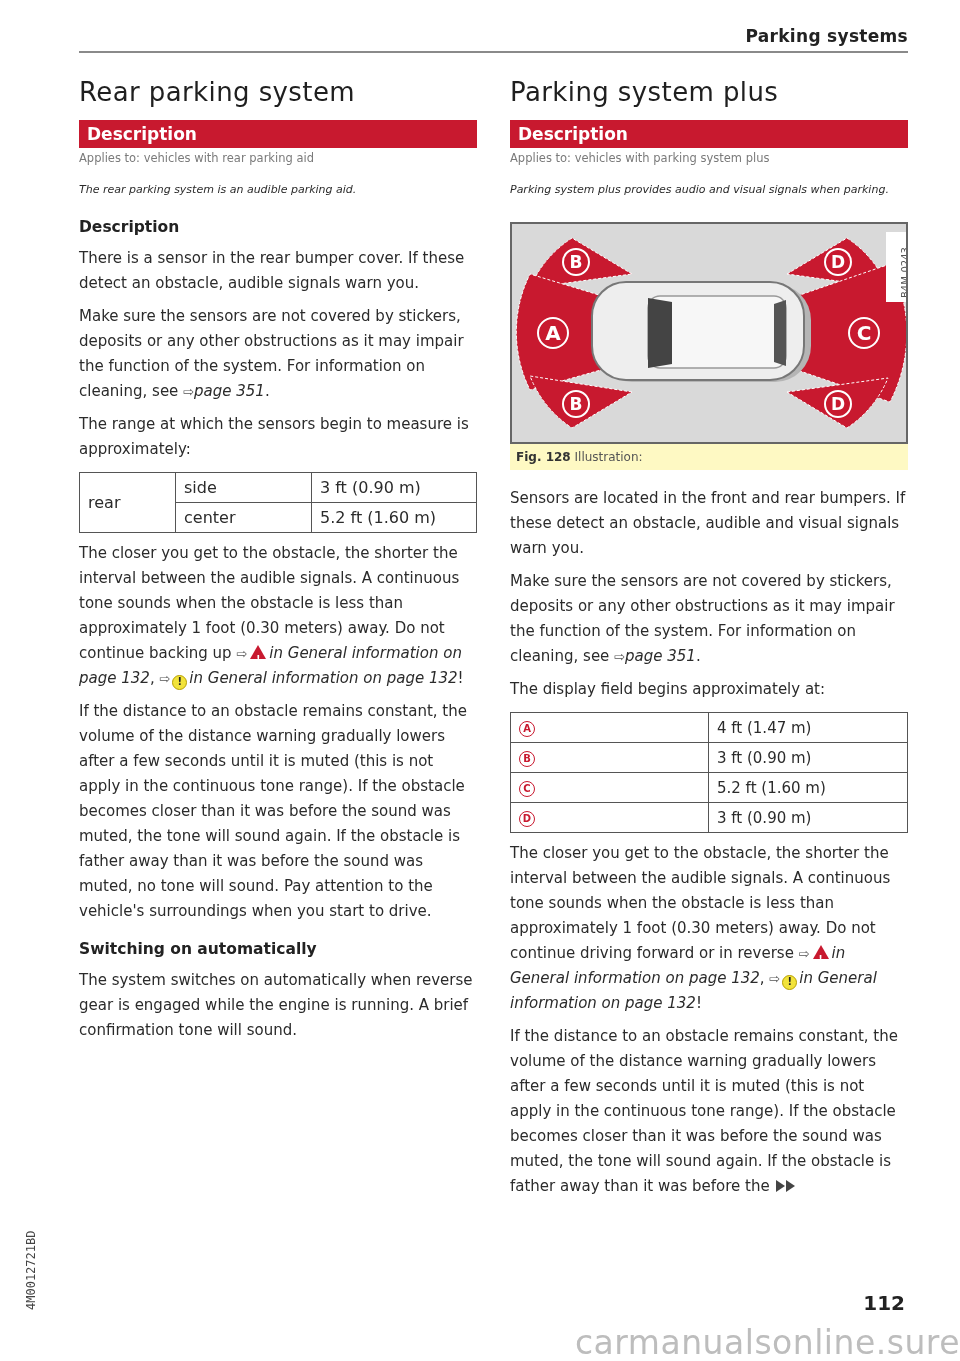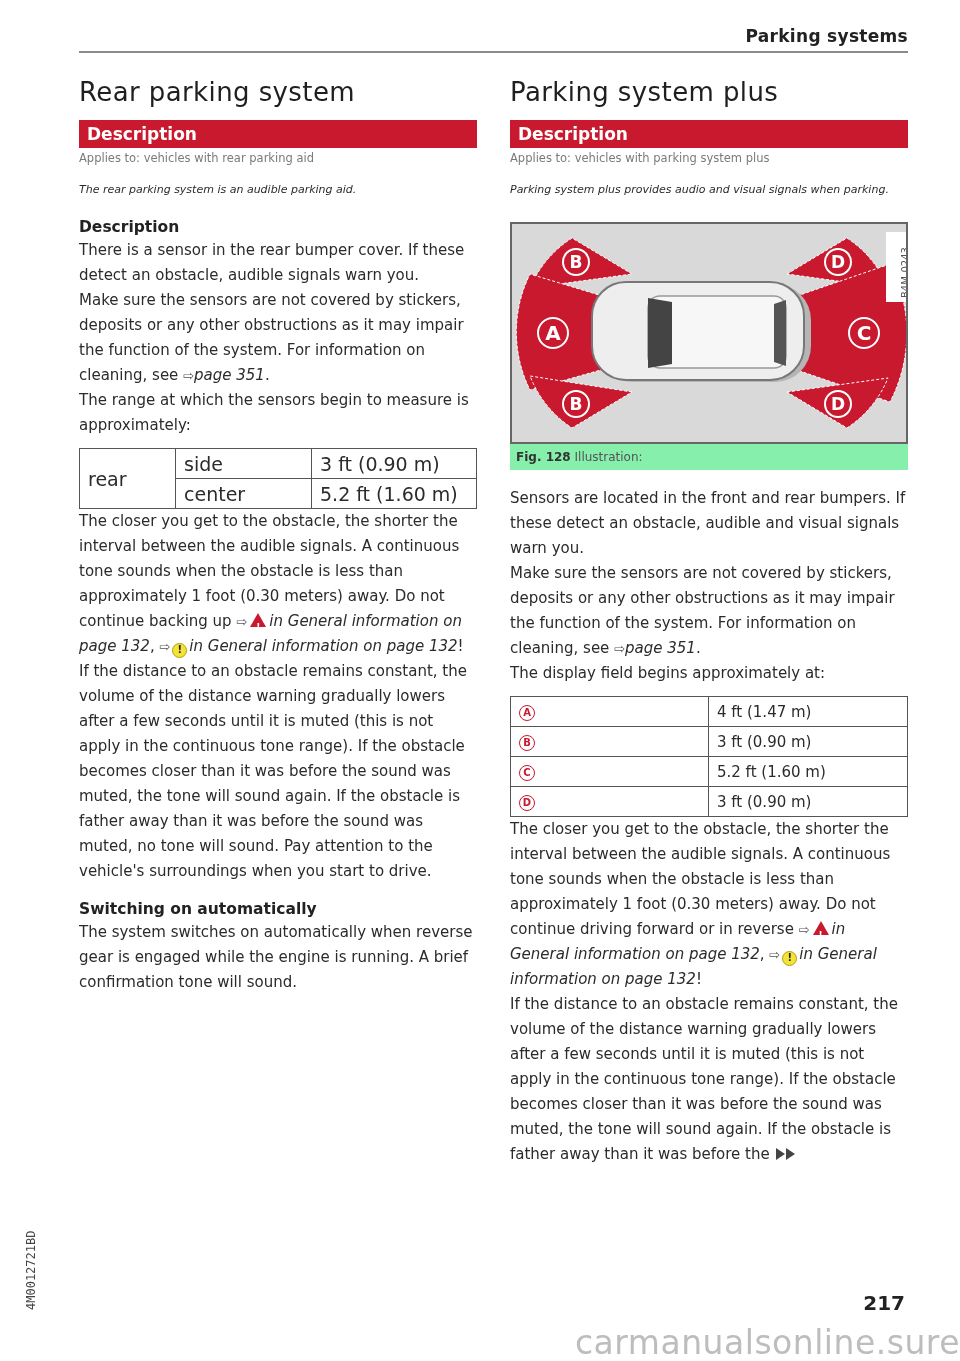--- a/index.html
+++ b/index.html
@@ -11,34 +11,34 @@
 
   .col { position: absolute; top: 72px; width: 398px; }
   .col-left { left: 79px; }
   .col-right { left: 510px; }
 
   .section-title { font-size: 26px; font-weight: normal; color: #1f1f1f; letter-spacing: 0.4px; height: 48px; line-height: 40px; }
   .red-bar { background: #c8192f; color: #fff; font-size: 17px; font-weight: bold; height: 28px; line-height: 28px; padding-left: 8px; }
   .applies { font-size: 11.5px; color: #7a7a7a; margin-top: 3px; }
   .intro { font-style: italic; font-size: 11px; line-height: 25px; margin-top: 12px; color: #2b2b2b; }
   .sub-head { font-size: 15.5px; font-weight: bold; margin-top: 14px; line-height: 22px; color: #222; }
-  p.body { font-size: 15px; line-height: 25px; }
+  p.body { font-size: 15px; line-height: 25px; margin-top: 8px; }
   .xref { font-style: italic; }
   .arrow { font-size: 13px; color: #555; }
   .warn-tri { display: inline-block; width: 0; height: 0; border-left: 8px solid transparent; border-right: 8px solid transparent; border-bottom: 14px solid #c8192f; position: relative; top: 1px; margin: 0 3px; }
   .warn-tri::after { content: "!"; position: absolute; left: -2px; top: 2px; color: #fff; font-size: 9px; font-weight: bold; font-style: normal; }
   .note-circ { display: inline-block; width: 15px; height: 15px; border-radius: 50%; border: 1.5px solid #b79f00; background: #f2e33a; color: #222; font-size: 10px; font-weight: bold; font-style: normal; text-align: center; line-height: 12px; vertical-align: -2px; margin: 0 2px; }
 
-  table.range { border-collapse: collapse; margin-top: 10px; width: 398px; font-size: 19px; }
+  table.range { border-collapse: collapse; margin-top: 10px; width: 398px; font-size: 16px; }
   table.range td { border: 1.5px solid #555; padding: 2px 8px; height: 30px; }
 
   .figure { margin-top: 20px; width: 398px; border: 2px solid #666; background: #d9d9d9; height: 222px; position: relative; overflow: hidden; }
   .fig-code { position: absolute; right: 0; top: 8px; width: 20px; height: 70px; background: #fff; }
   .fig-code span { position: absolute; left: 14px; top: 2px; transform-origin: 0 0; transform: rotate(-90deg) translateX(-64px); font-size: 10px; color: #555; white-space: nowrap; }
-  .caption { background: #86efac; width: 398px; font-size: 12px; padding: 6px 6px; color: #555; }
+  .caption { background: #fef9c3; width: 398px; font-size: 12px; padding: 6px 6px; color: #555; }
   .caption b { color: #333; }
 
   table.display { border-collapse: collapse; margin-top: 10px; width: 398px; font-size: 15px; }
   table.display td { border: 1.5px solid #555; padding: 2px 8px; height: 30px; }
   .circ-letter { display: inline-block; width: 16px; height: 16px; border-radius: 50%; border: 1.5px solid #c8192f; color: #c8192f; font-size: 10px; font-weight: bold; text-align: center; line-height: 13px; }
 
   .cont-mark { display: inline-block; width: 0; height: 0; border-top: 6px solid transparent; border-bottom: 6px solid transparent; border-left: 9px solid #444; margin-left: 6px; vertical-align: -1px; }
   .cont-mark2 { display: inline-block; width: 0; height: 0; border-top: 6px solid transparent; border-bottom: 6px solid transparent; border-left: 9px solid #444; margin-left: 1px; vertical-align: -1px; }
 
   .page-no { position: absolute; right: 55px; top: 1291px; font-size: 20px; font-weight: bold; color: #222; }
@@ -157,15 +157,15 @@
     </table>
 
   <p class="body">
     <span>The closer you get to the obstacle, the shorter the interval between the audible signals. A continuous tone sounds when the obstacle is less than approximately 1 foot (0.30 meters) away. Do not continue driving forward or in reverse </span><span class="arrow">⇨</span><span class="warn-tri"></span><span class="xref">in General information on page 132</span><span>, </span><span class="arrow">⇨</span><span class="note-circ">!</span><span class="xref">in General information on page 132</span><span>!</span>
   </p>
   <p class="body">
     <span>If the distance to an obstacle remains constant, the volume of the distance warning gradually lowers after a few seconds until it is muted (this is not apply in the continuous tone range). If the obstacle becomes closer than it was before the sound was muted, the tone will sound again. If the obstacle is father away than it was before the</span><span class="cont-mark"></span><span class="cont-mark2"></span>
   </p>
 </div>
 
-<div class="page-no">217</div>
+<div class="page-no">112</div>
 <div class="watermark">carmanualsonline.sure</div>
 <div class="doc-code">4M0012721BD</div>
 
 </body></html>

